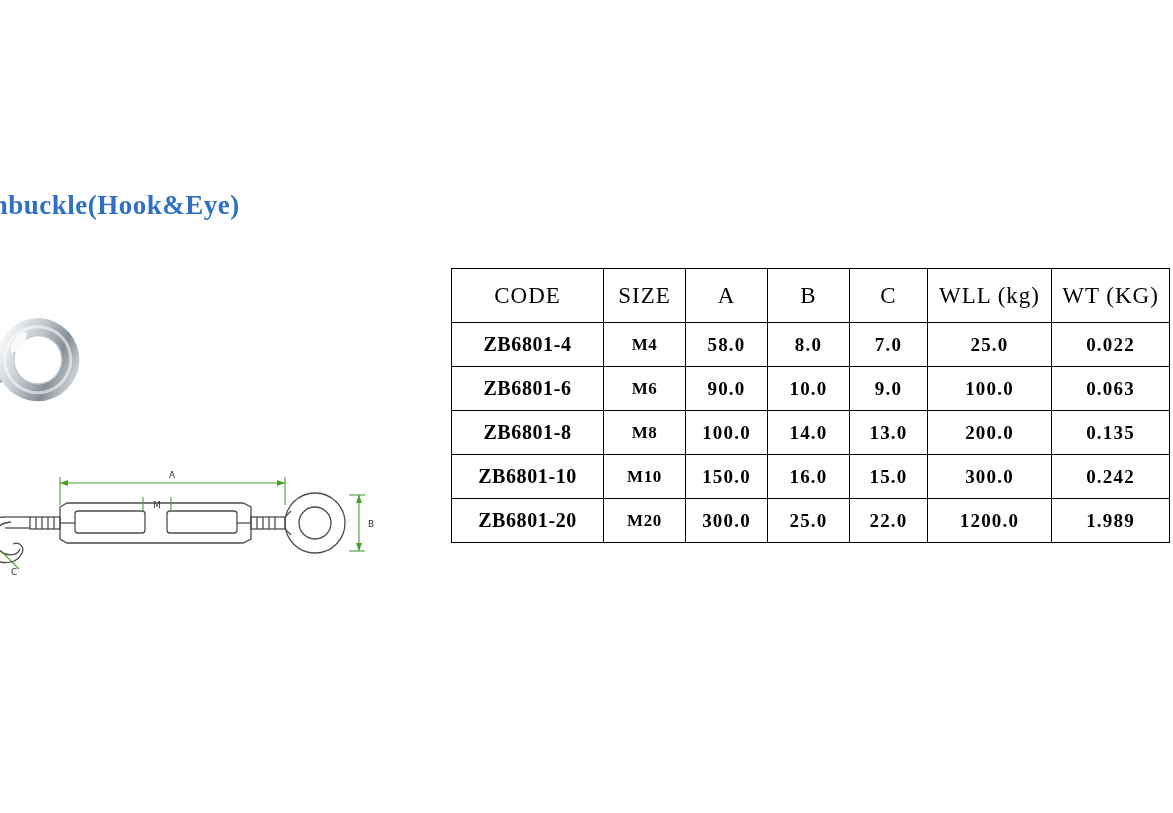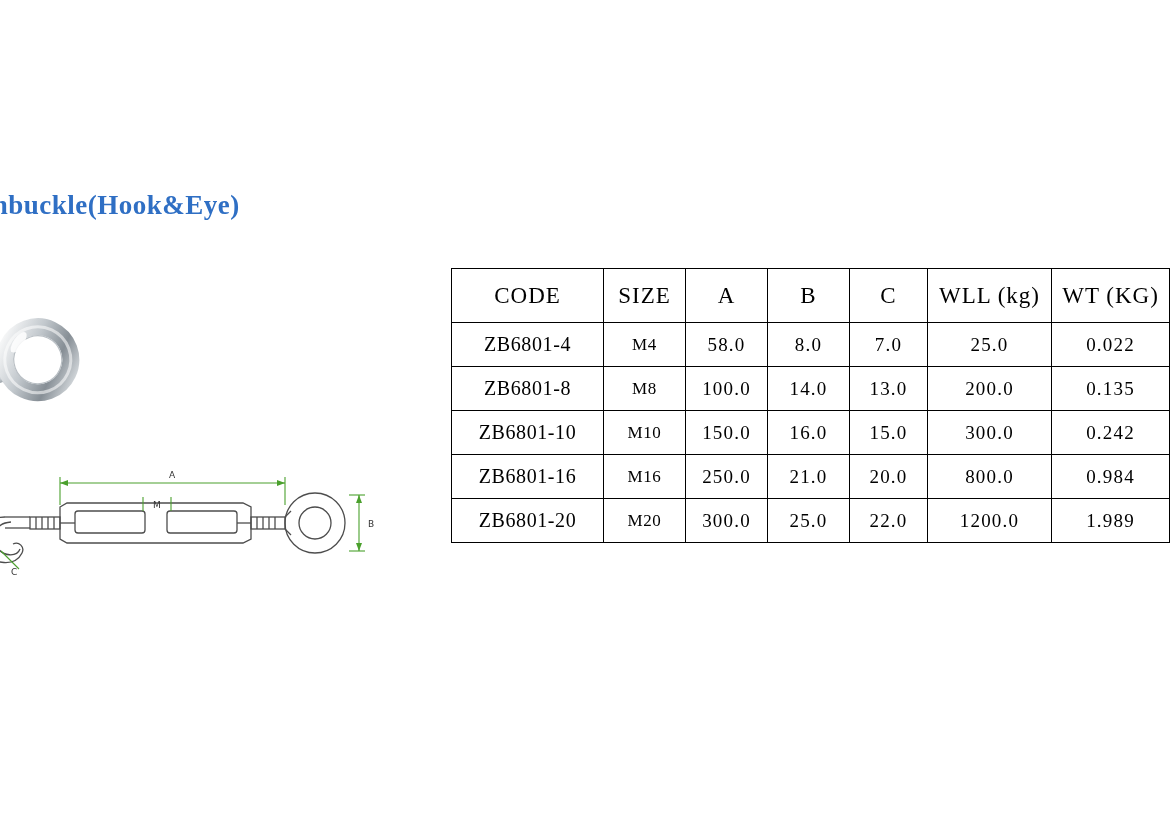--- a/index.html
+++ b/index.html
@@ -89,21 +89,21 @@
   table#spec-table thead th {
     height: 53px;
     font-weight: normal;
     font-size: 23px;
     letter-spacing: 1px;
   }
   table#spec-table tbody td {
     height: 43px;
     font-size: 19px;
     letter-spacing: 1.2px;
-    font-weight: normal;
+    font-weight: bold;
   }
   table#spec-table tbody td.code-cell {
     font-size: 20px;
     letter-spacing: 0.6px;
   }
   table#spec-table tbody td.size-cell {
     font-size: 17px;
     letter-spacing: 0.6px;
   }
 
@@ -243,47 +243,47 @@
       <tr>
         <td class="code-cell">ZB6801-4</td>
         <td class="size-cell">M4</td>
         <td>58.0</td>
         <td>8.0</td>
         <td>7.0</td>
         <td>25.0</td>
         <td>0.022</td>
       </tr>
       <tr>
+        <td class="code-cell">ZB6801-6</td>
+        <td class="size-cell">M6</td>
+        <td>90.0</td>
+        <td>10.0</td>
+        <td>9.0</td>
+        <td>100.0</td>
+        <td>0.063</td>
+      </tr>
+      <tr>
         <td class="code-cell">ZB6801-8</td>
         <td class="size-cell">M8</td>
         <td>100.0</td>
         <td>14.0</td>
         <td>13.0</td>
         <td>200.0</td>
         <td>0.135</td>
       </tr>
       <tr>
         <td class="code-cell">ZB6801-10</td>
         <td class="size-cell">M10</td>
         <td>150.0</td>
         <td>16.0</td>
         <td>15.0</td>
         <td>300.0</td>
         <td>0.242</td>
       </tr>
       <tr>
-        <td class="code-cell">ZB6801-16</td>
-        <td class="size-cell">M16</td>
-        <td>250.0</td>
-        <td>21.0</td>
-        <td>20.0</td>
-        <td>800.0</td>
-        <td>0.984</td>
-      </tr>
-      <tr>
         <td class="code-cell">ZB6801-20</td>
         <td class="size-cell">M20</td>
         <td>300.0</td>
         <td>25.0</td>
         <td>22.0</td>
         <td>1200.0</td>
         <td>1.989</td>
       </tr>
     </tbody>
   </table>

